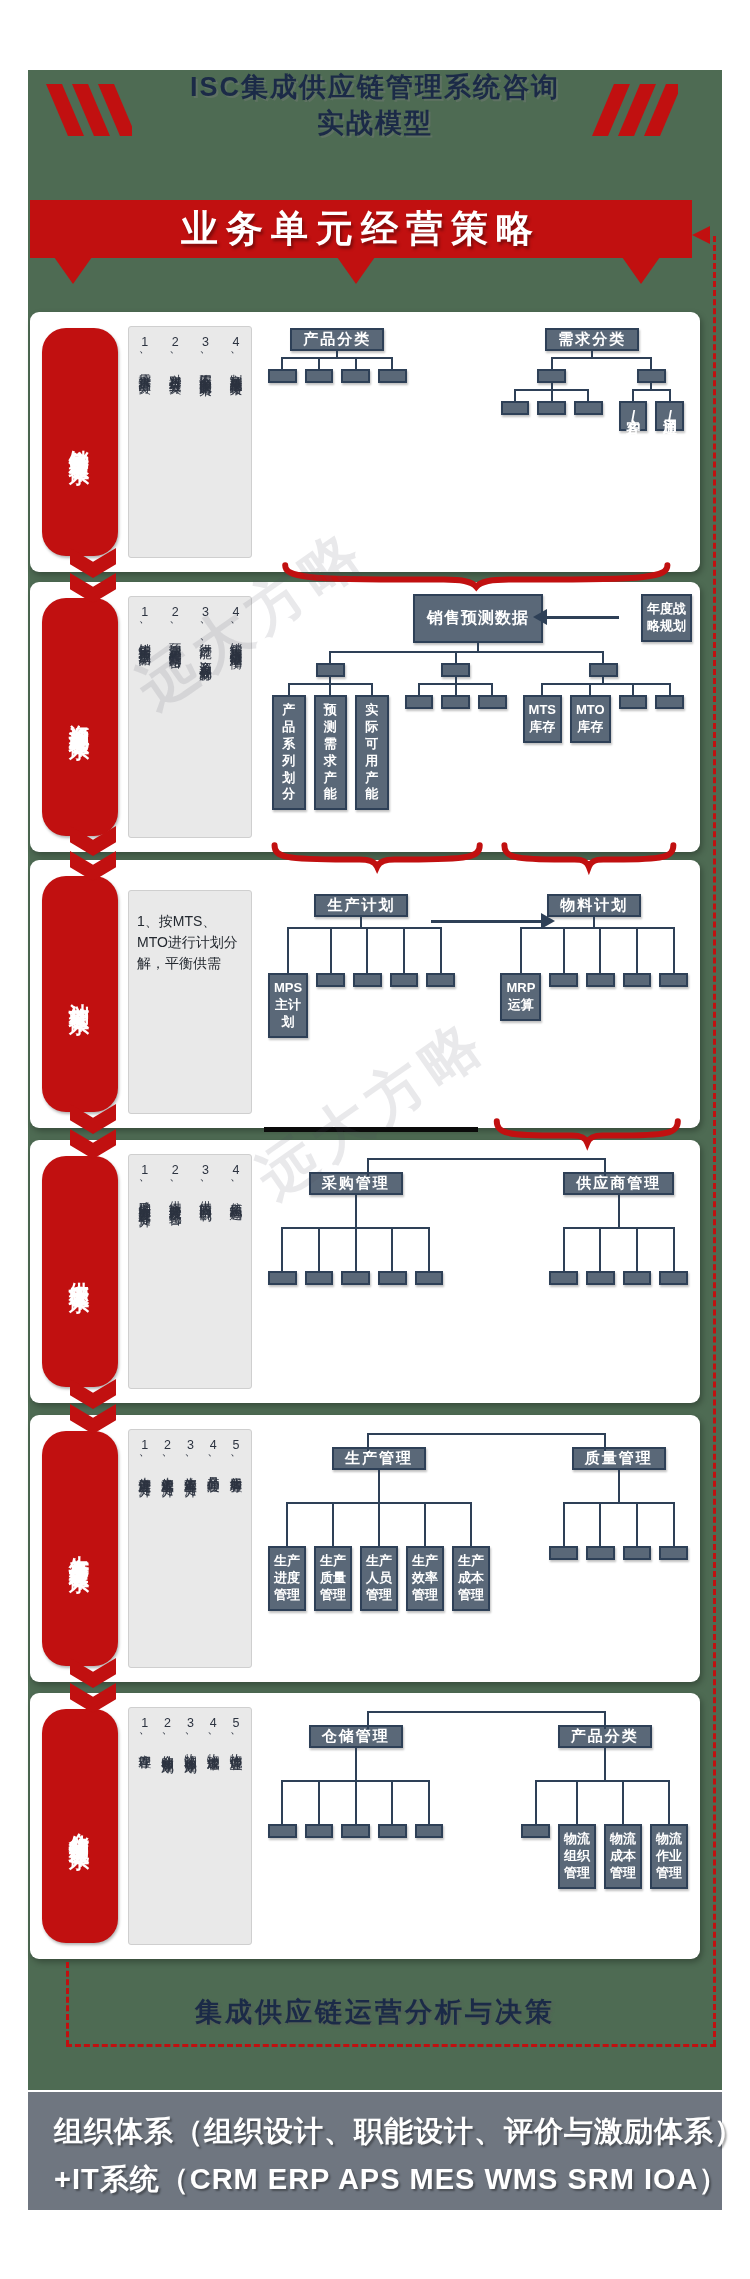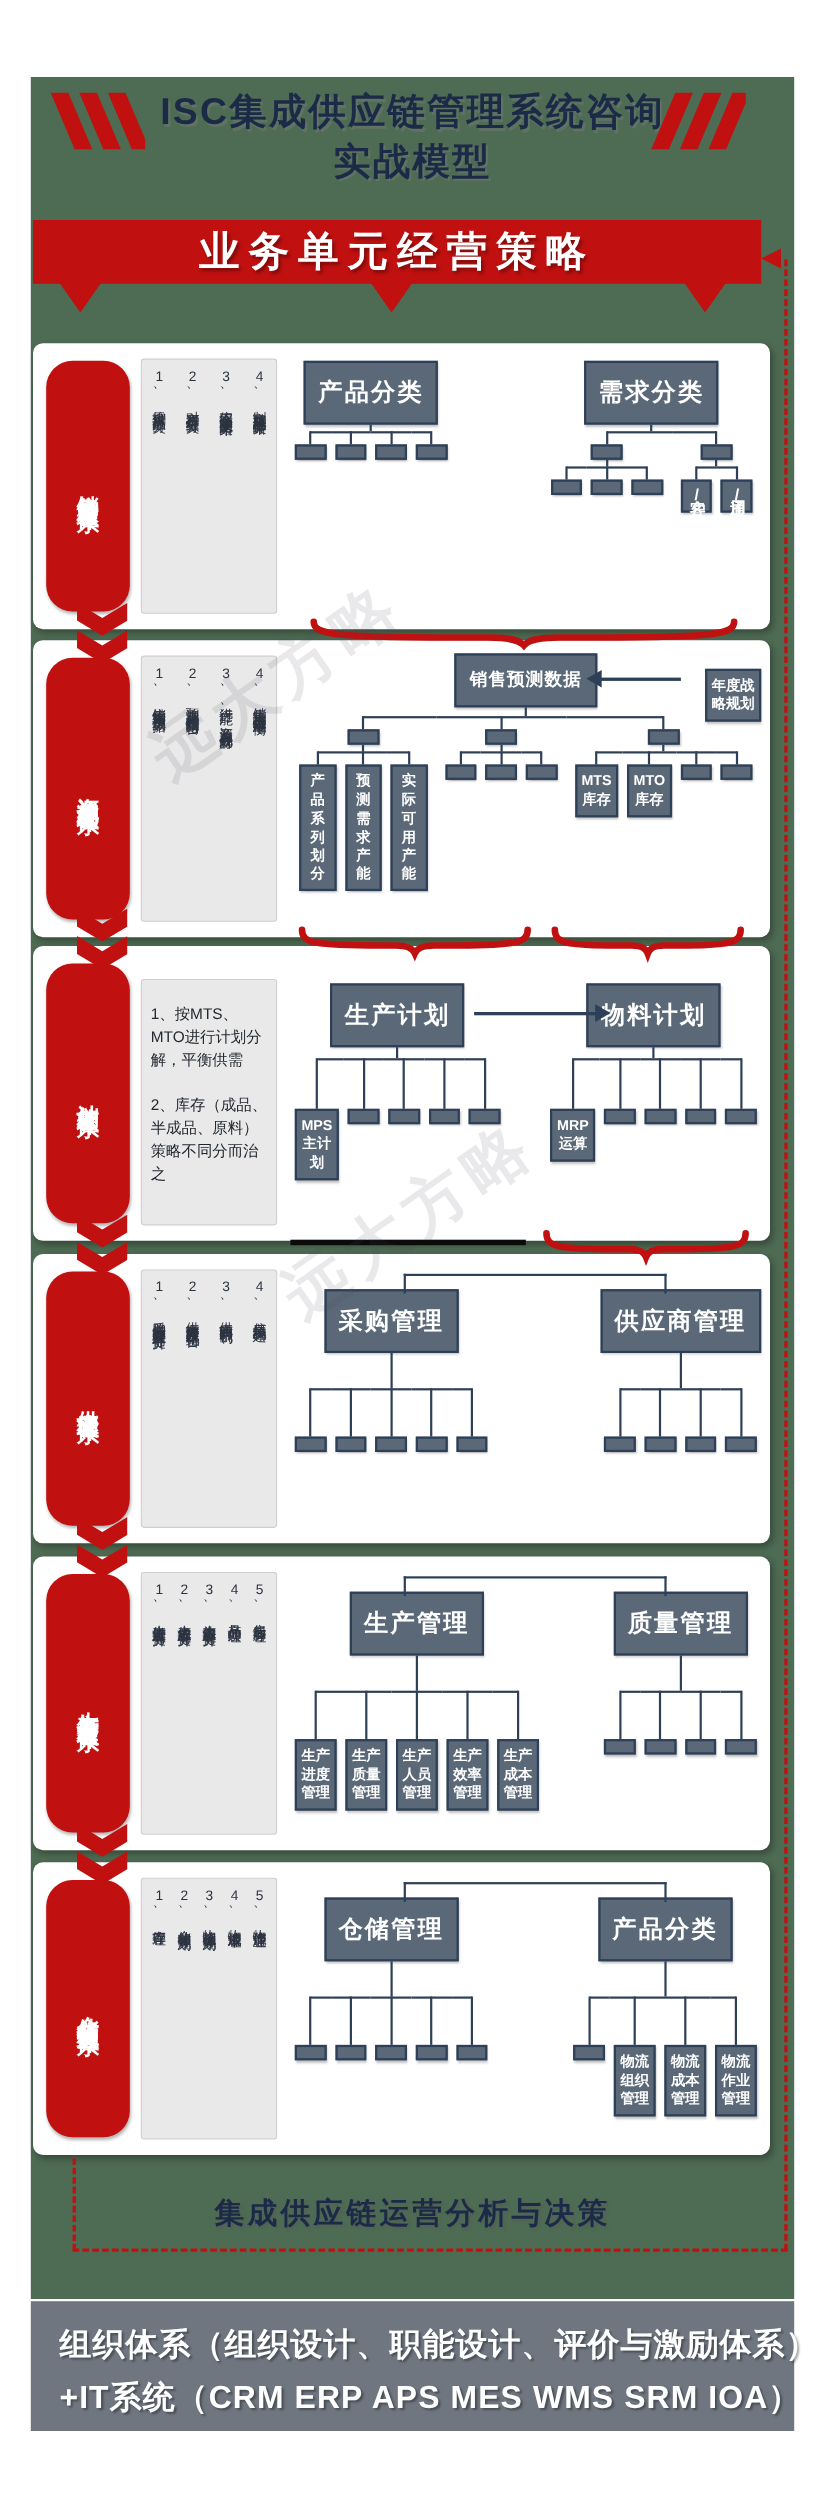--- a/index.html
+++ b/index.html
@@ -5,22 +5,22 @@
   :root{
     --green:#4e6b53; --red:#c11010; --navy:#1b2a47; --line:#2e4057;
     --box:#5a6878; --note:#e9e9e9; --footer:#6f7680;
   }
   html,body{margin:0;padding:0;background:#fff;}
   .page{position:relative;width:750px;height:2279px;background:#fff;overflow:hidden;
         font-family:"Liberation Sans","DejaVu Sans",sans-serif;}
   .greenbg{position:absolute;left:28px;top:70px;width:694px;height:2020px;background:var(--green);}
 
   
-  .titlebox{position:absolute;left:28px;top:80px;width:694px;text-align:center;color:var(--navy);
-            font-weight:bold;font-size:34px;line-height:1.32;letter-spacing:2px;
+  .titlebox{position:absolute;left:28px;top:70px;width:694px;text-align:center;color:var(--navy);
+            font-weight:bold;font-size:27px;line-height:1.32;letter-spacing:2px;
             text-shadow:2px 2px 0 rgba(130,130,130,.35);}
   .stripes{position:absolute;top:84px;width:86px;height:52px;}
   .stripes-left{left:46px;} .stripes-right{left:592px;}
 
   
   .banner{position:absolute;left:30px;top:200px;width:662px;height:58px;background:var(--red);
           color:#fff;display:flex;align-items:center;justify-content:center;font-size:37px;
           font-weight:bold;letter-spacing:8px;text-shadow:2px 3px 3px rgba(0,0,0,.35);}
   .btri{position:absolute;top:257px;width:38px;height:27px;background:var(--red);
         clip-path:polygon(0 0,100% 0,50% 100%);}
@@ -51,33 +51,33 @@
   .kid::before{content:"";position:absolute;top:0;left:50%;transform:translateX(-50%);
                width:2px;height:var(--tick);background:var(--line);}
   .kid::after{content:"";position:absolute;top:0;left:0;right:0;height:2px;background:var(--line);}
   .kid:first-child::after{left:50%;}
   .kid:last-child::after{right:50%;}
   .kid:only-child::after{display:none;}
 
   .tbox{background:var(--box);border:2px solid var(--line);color:#fff;font-weight:bold;
         text-align:center;box-sizing:border-box;display:flex;align-items:center;
         justify-content:center;box-shadow:1px 2px 2px rgba(0,0,0,.25);}
-  .m-H{font-size:22px;padding:12px 11px;min-width:84px;letter-spacing:2px;}
+  .m-H{font-size:15px;padding:0 11px;min-width:84px;letter-spacing:2px;}
   .m-h{font-size:16px;padding:12px 12px;letter-spacing:1px;}
   .m-v{writing-mode:vertical-lr;text-orientation:upright;font-size:14.5px;padding:5px 4px;
        line-height:1.15;}
   .m-w{white-space:pre-line;font-size:13px;line-height:1.3;padding:5px 4px;}
 
   
   .prail{position:absolute;top:8px;left:24%;right:20%;height:16px;border:2px solid var(--line);
          border-bottom:none;}
   .harrow{position:absolute;top:50px;left:39%;right:35%;height:3px;background:var(--line);}
   .harrow::after{content:"";position:absolute;right:-13px;top:-7px;border:8px solid transparent;
                  border-left:14px solid var(--line);border-right:0;}
-  .sidebox{position:absolute;top:16px;right:0;}
+  .sidebox{position:absolute;top:2px;right:0;}
   .sarrow{position:absolute;top:24px;left:66%;right:17%;height:3px;background:var(--line);}
   .sarrow::before{content:"";position:absolute;left:-13px;top:-7px;border:8px solid transparent;
                   border-right:14px solid var(--line);border-left:0;}
   .brace{position:absolute;bottom:-26px;height:24px;z-index:30;overflow:visible;}
   .blackline{position:absolute;bottom:-14px;height:5px;background:#0b0b0b;z-index:30;}
 
   
   .chev{position:absolute;left:70px;width:46px;height:56px;z-index:35;}
   .chev div{position:absolute;left:0;width:100%;height:30px;background:var(--red);
             clip-path:polygon(0 0,50% 46%,100% 0,100% 54%,50% 100%,0 54%);}
@@ -323,21 +323,20 @@
           </svg>
           <svg viewBox="0 0 100 20" preserveAspectRatio="none" class="brace" style="left: 55%; width: 42%;">
             <path d="M3,1 C3,11 8,13 36,13 L42,13 C47,13 49,15 50,19 C51,15 53,13 58,13 L64,13 C92,13 97,11 97,1" fill="none" stroke="var(--red)" stroke-width="6" stroke-linecap="round" vector-effect="non-scaling-stroke"></path>
           </svg>
         </div>
       </div>
       <div class="card" style="top: 860px; height: 268px;">
         <div class="slabel">计划管理体系</div>
         <div class="note note-lines">
           <div class="nline">1、按MTS、MTO进行计划分解，平衡供需</div>
-          <div class="nline">2、库存（成品、半成品、原料）策略不同分而治之</div>
         </div>
         <div class="chart" style="padding-top: 24px;">
           <div class="harrow"></div>
           <div class="tnode">
             <div class="tbox m-H">生产计划</div>
             <div class="stem" style="height: 10px;"></div>
             <div class="kids">
               <div class="kid" style="padding-top: 46px; --tick: 46px;">
                 <div class="tnode">
                   <div class="tbox m-w">MPS

